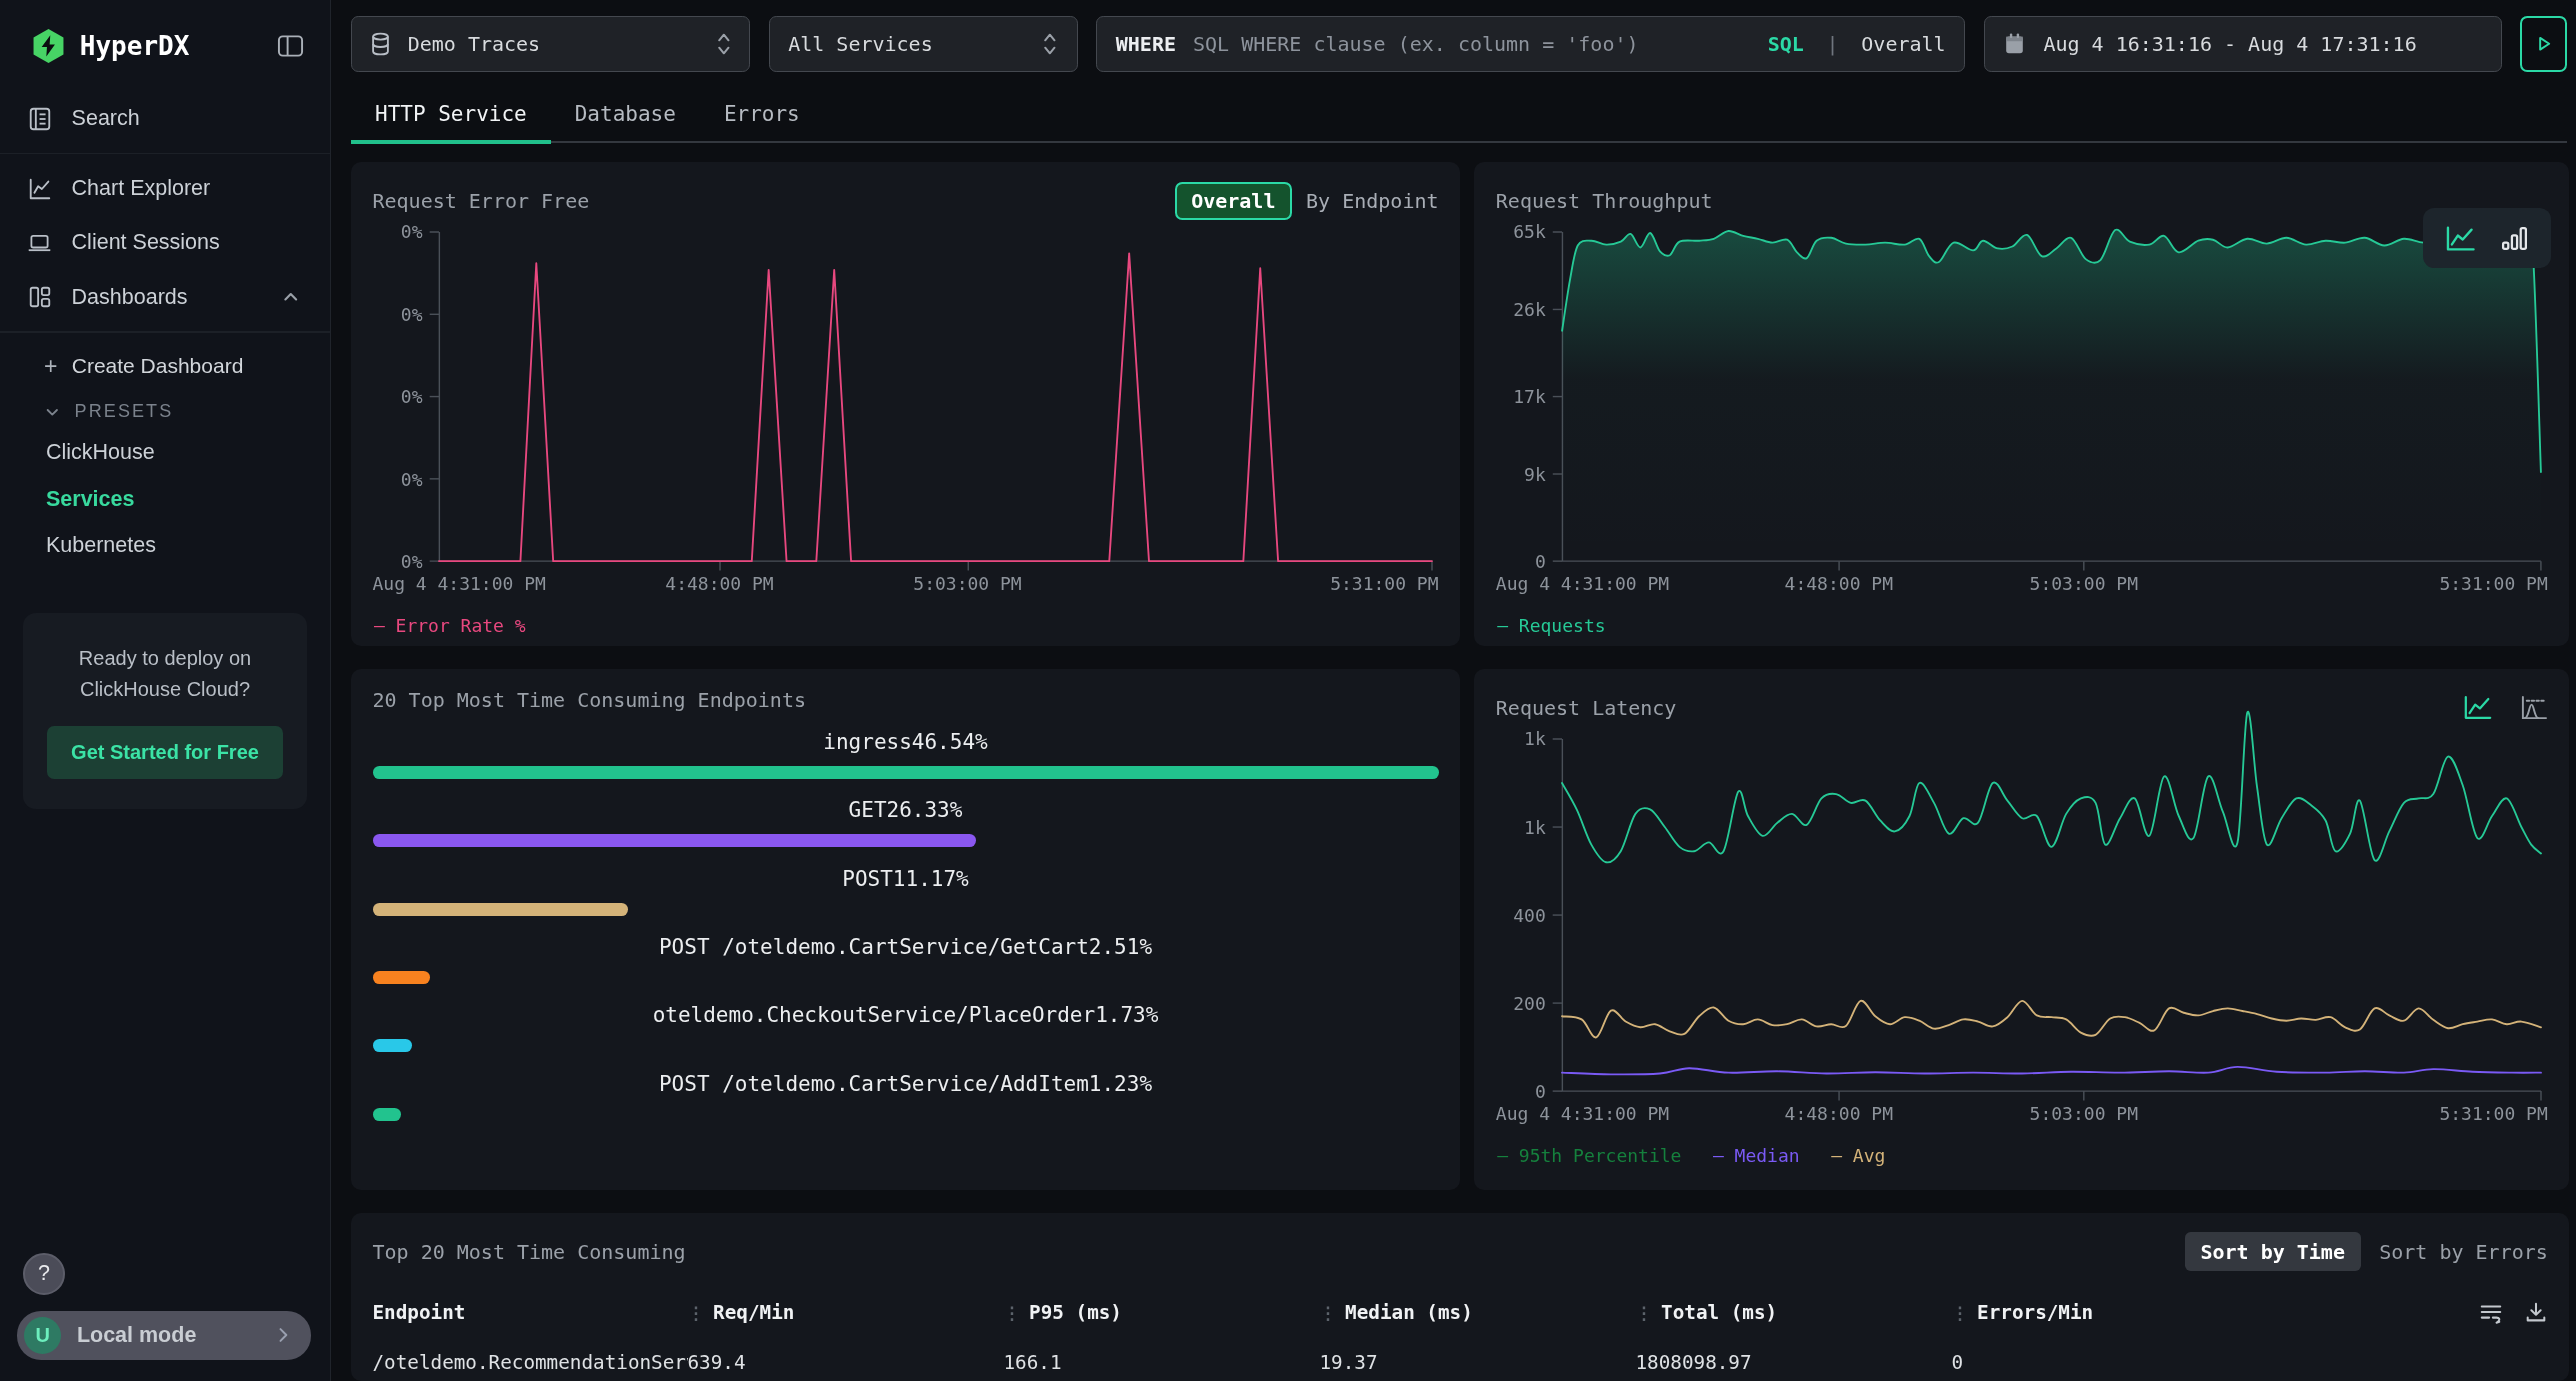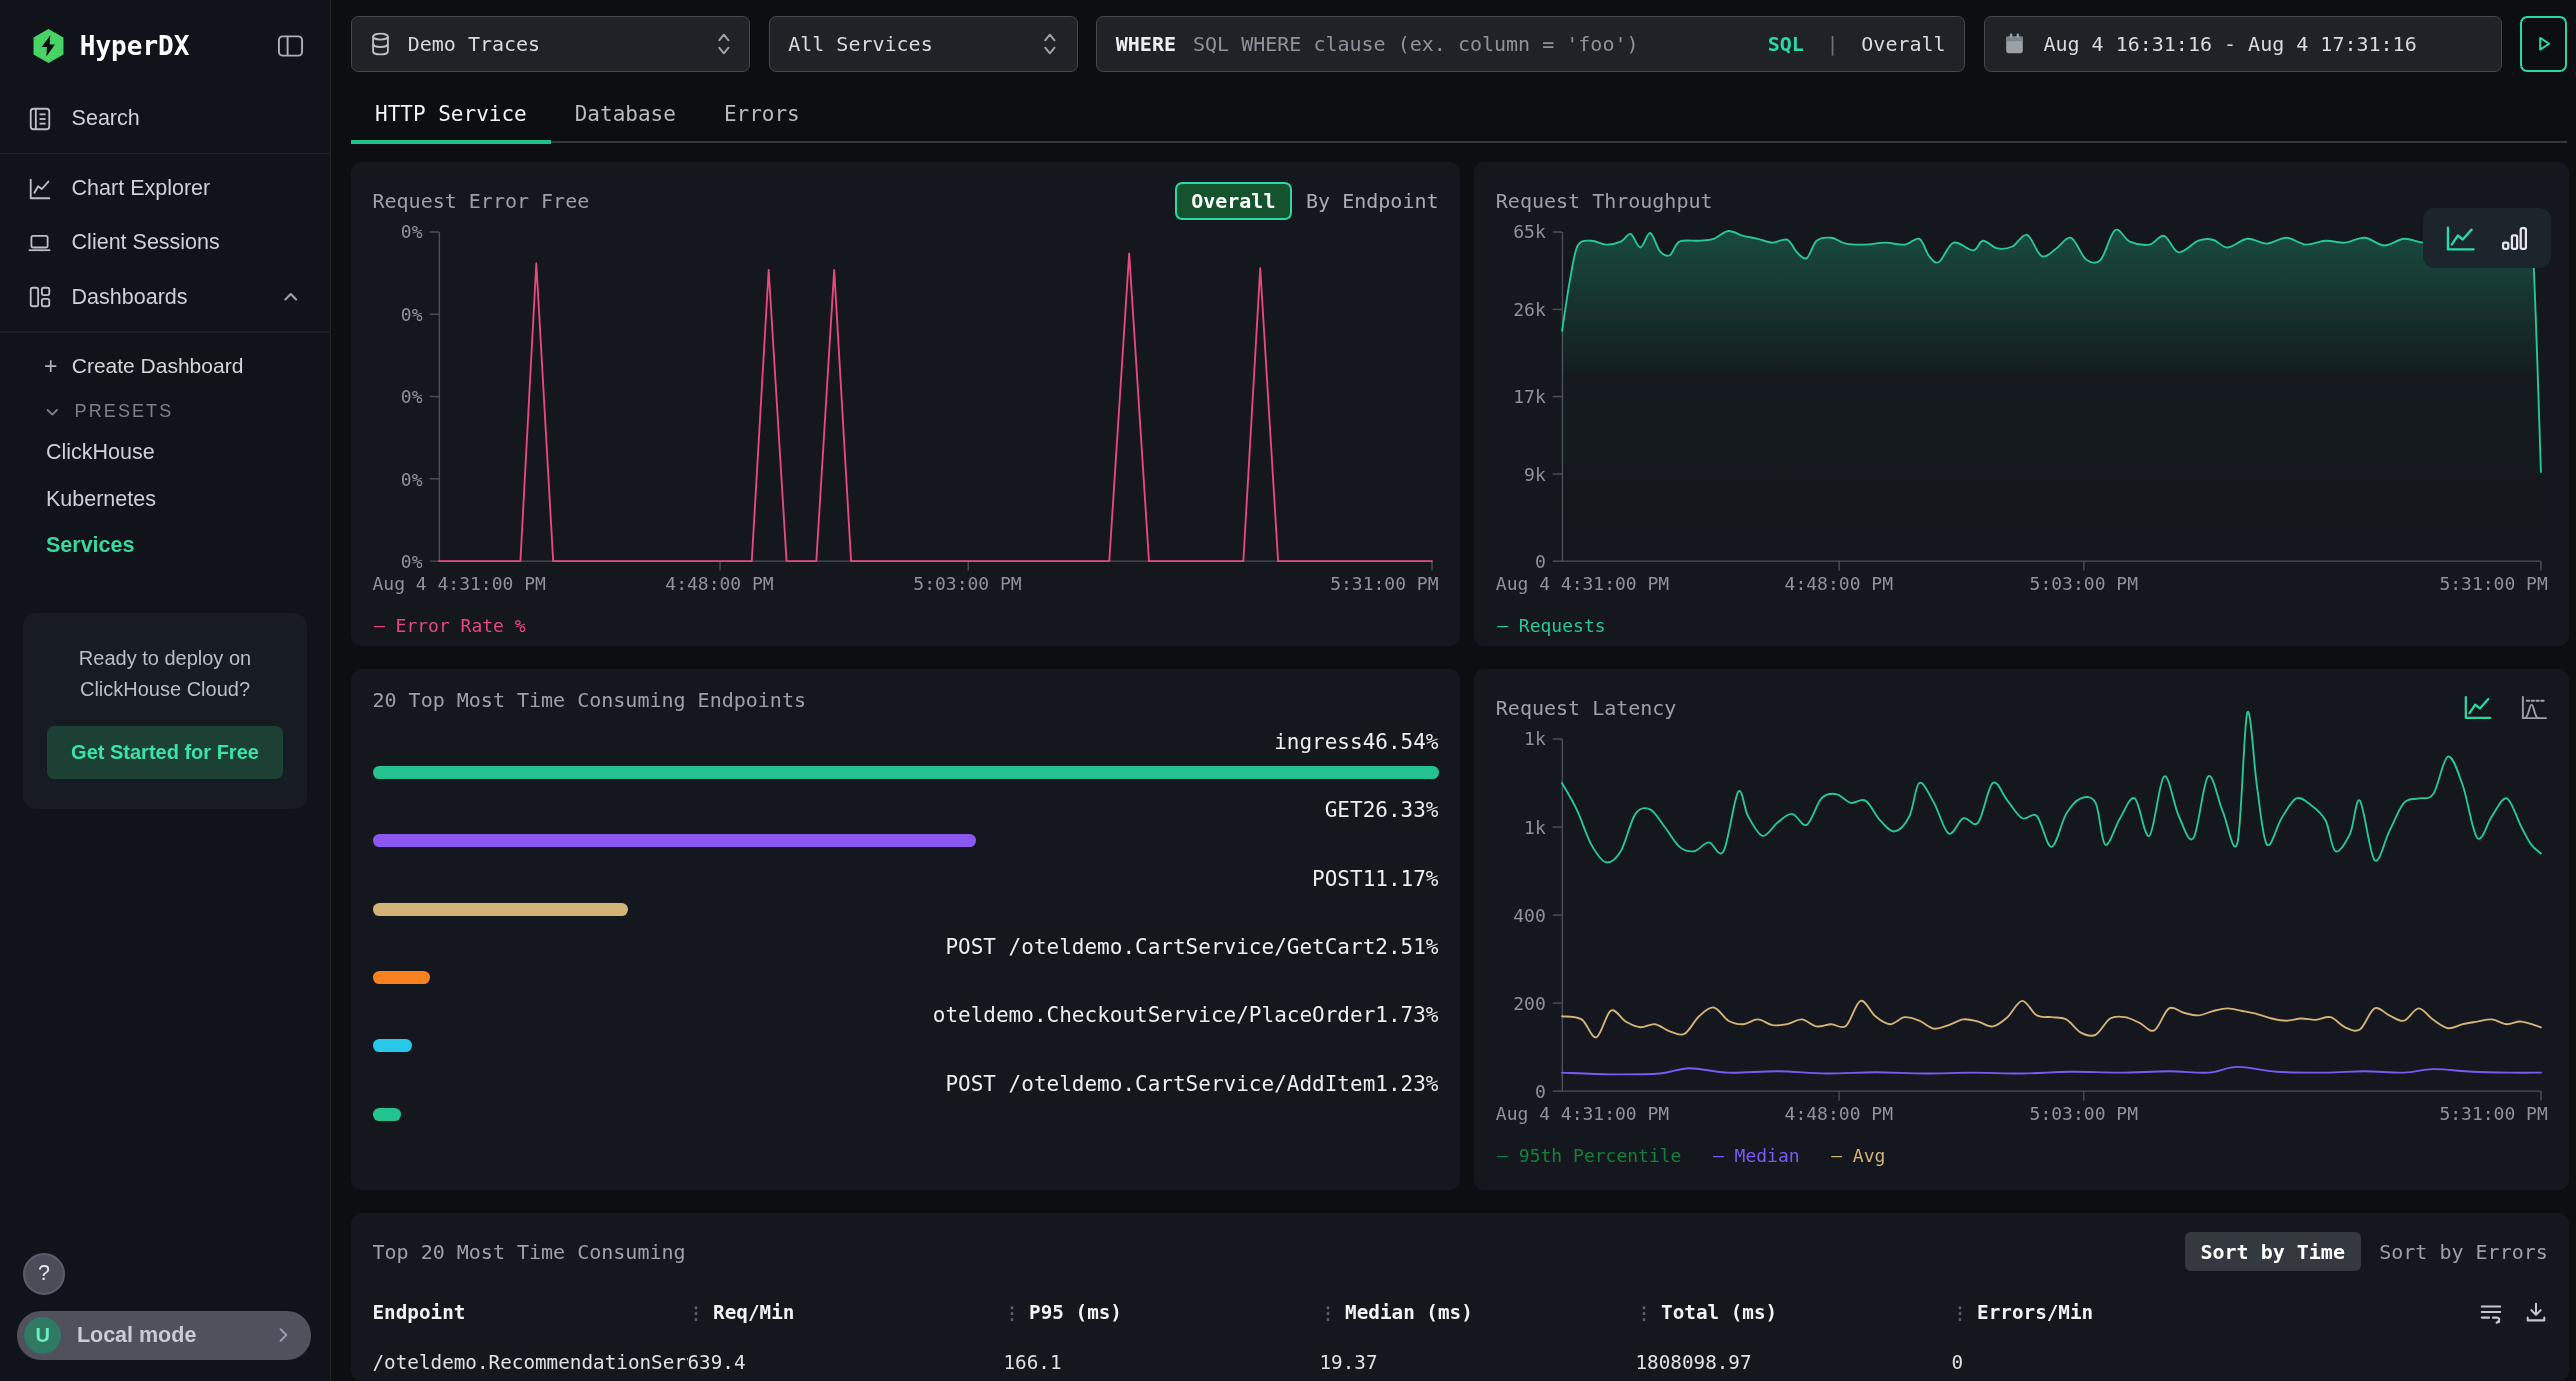--- a/index.html
+++ b/index.html
@@ -83,21 +83,21 @@
   .chart-tall2 { height:428px; }
   .ch-ylab { position:absolute; left:0; text-align:right; font-size:18px; color:#8d939b; line-height:21.5px; }
   .ch-svg { position:absolute; top:1.4px; overflow:visible; }
   .ch-xlab { position:absolute; font-size:18px; color:#8d939b; white-space:nowrap; top:0; }
   .ch-xlabels { position:absolute; left:0; right:0; height:26px; }
   .ch-legend { position:absolute; left:1.4px; bottom:0; display:flex; gap:31.5px; font-size:18px; }
 
   
   .ep-list { margin-top:18.6px; }
   .ep-row { margin-bottom:19.3px; }
-  .ep-head { display:flex; justify-content:flex-end; font-size:21px; color:#eceef0; margin-bottom:12px; }
+  .ep-head { display:flex; justify-content:center; font-size:21px; color:#eceef0; margin-bottom:12px; }
   .ep-bar { height:13px; }
   .ep-fill { height:13px; border-radius:6.4px; }
 
   
   .sorts { display:flex; align-items:center; gap:18.6px; font-size:20px; }
   .sort-active { background:#34383f; color:#ffffff; font-weight:bold; padding:7.2px 15.7px; border-radius:5.7px; cursor:pointer; }
   .sort-inactive { color:#9aa0a8; cursor:pointer; }
   .tgrid { display:grid; grid-template-columns:315px 316px 316px 316px 316px 1fr 93px; align-items:center; }
   .thead { margin-top:29px; font-weight:bold; font-size:19.3px; color:#f0f2f4; }
   .th { display:flex; align-items:center; gap:8.6px; overflow:hidden; white-space:nowrap; }
@@ -186,22 +186,22 @@
       <span>Create Dashboard</span>
     </div>
     <div class="presets-head">
       <svg width="18.6" height="18.6" viewBox="0 0 24 24" fill="none" stroke="#7b828c" stroke-width="2.4" stroke-linecap="round" stroke-linejoin="round">
           <polyline points="6,9 12,15 18,9"></polyline>
         </svg>
       <span>PRESETS</span>
     </div>
     <div id="presets">
         <div class="preset">ClickHouse</div>
+        <div class="preset active">Services</div>
         <div class="preset">Kubernetes</div>
-        <div class="preset active">Services</div>
       </div>
 
     <div class="promo">
       <div>
         <span>Ready to deploy on</span><br>
         <span>ClickHouse Cloud?</span>
       </div>
       <button class="promo-btn">Get Started for Free</button>
     </div>
 

